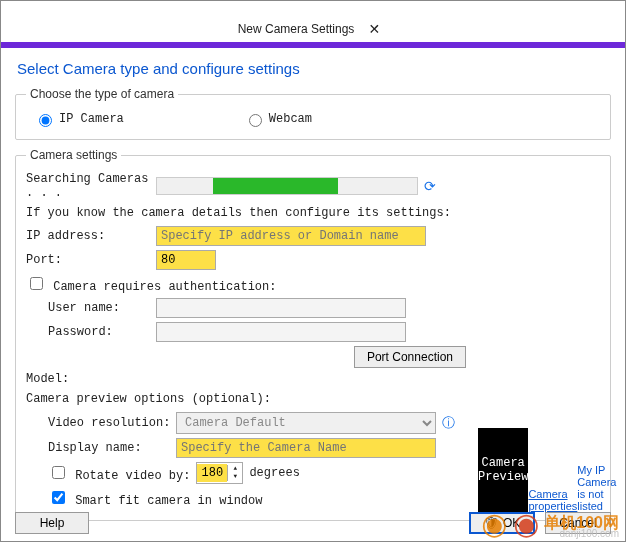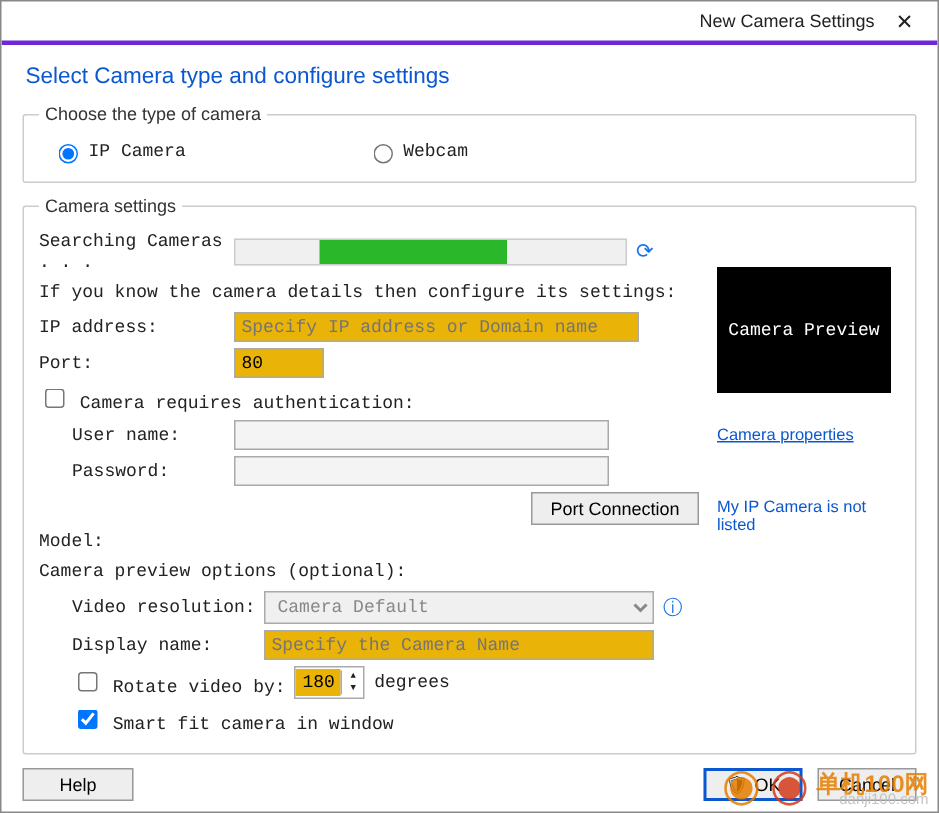--- a/index.html
+++ b/index.html
@@ -1,39 +1,39 @@
 <!DOCTYPE html>
 <html><head>
 <meta charset="utf-8">
 <style>
 html,body{margin:0;padding:0;font-family:"Segoe UI",Tahoma,sans-serif;font-size:12px;color:#222;background:#fff}
 .window{width:626px;height:542px;border:1px solid #888;box-sizing:border-box;display:flex;flex-direction:column;position:relative;overflow:hidden}
-.titlebar{display:flex;justify-content:flex-end;align-items:center;height:26px;padding:0 2px 0 8px;border-bottom:3px solid #6d28d9}
+.titlebar{display:flex;justify-content:center;align-items:center;height:26px;padding:15px 2px 0 8px;border-bottom:6px solid #6d28d9}
 .titlebar .title{font-size:12px}
 .titlebar .close{width:40px;display:flex;align-items:center;justify-content:center;font-family:sans-serif;font-size:14px}
 .content{padding:8px 14px 10px 14px;flex:1;overflow:hidden}
 .heading{color:#0b57d0;font-size:15px;margin:4px 0 10px 2px}
 fieldset{border:1px solid #ccc;border-radius:2px;margin:0 0 8px 0;padding:6px 10px 8px 10px}
 legend{font-size:12px;padding:0 4px;color:#333}
 .mono{font-family:"Courier New",monospace;font-size:12px}
 .row{display:flex;align-items:center;margin:4px 0}
 .lbl{width:130px;flex-shrink:0}
 .lbl-indent{width:130px;flex-shrink:0;padding-left:22px;box-sizing:border-box}
-input[type=text],input[type=password],input.num,select{font-family:"Courier New",monospace;font-size:12px;border:1px solid #aaa;background:#eab308;height:20px;padding:0 4px;box-sizing:border-box}
+input[type=text],input[type=password],input.num,select{font-family:"Courier New",monospace;font-size:12px;border:1px solid #aaa;background:#fde047;height:20px;padding:0 4px;box-sizing:border-box}
 input.wide{width:270px}
 input.num{width:60px}
 select{background:#f0f0f0;width:280px;height:22px}
 select.wide{width:280px}
 .btn{border:1px solid #999;background:#eee;height:22px;padding:0 12px;font-size:12px;font-family:"Segoe UI",Tahoma,sans-serif}
 .btn-primary{border:2px solid #0b57d0}
 .radio-row{display:flex;gap:120px;padding-left:8px;margin:4px 0}
 .radio-opt{display:flex;align-items:center;gap:4px}
 .two-col{display:flex;gap:4px}
 .left-col{flex:1}
-.right-col{width:122px;display:flex;flex-direction:column;align-items:flex-start;padding-top:28px}
+.right-col{width:122px;display:flex;flex-direction:row;align-items:flex-end;padding-top:28px}
 .progress-wrap{display:flex;align-items:center;gap:6px}
 .progress{width:260px;height:16px;border:1px solid #ccc;background:#f0f0f0;position:relative}
 .progress .bar{position:absolute;top:0;bottom:0;left:56px;width:125px;background:#2ab82a}
 .refresh-icon{color:#1a73e8;font-size:14px}
 .preview{width:116px;height:84px;background:#000;color:#fff;display:flex;align-items:center;justify-content:center;font-family:"Courier New",monospace;font-size:12px;text-align:center}
 .link{color:#0b57d0;text-decoration:underline;cursor:pointer;font-size:11px}
 .info-icon{color:#1a73e8;font-size:13px;margin-left:6px}
 .spinner{display:inline-flex;align-items:center;border:1px solid #aaa;height:20px}
 .spinner input{border:none;width:30px;text-align:center;height:18px}
 .spinner .arrows{display:flex;flex-direction:column;border-left:1px solid #aaa;font-size:6px;line-height:8px;width:14px;text-align:center}

